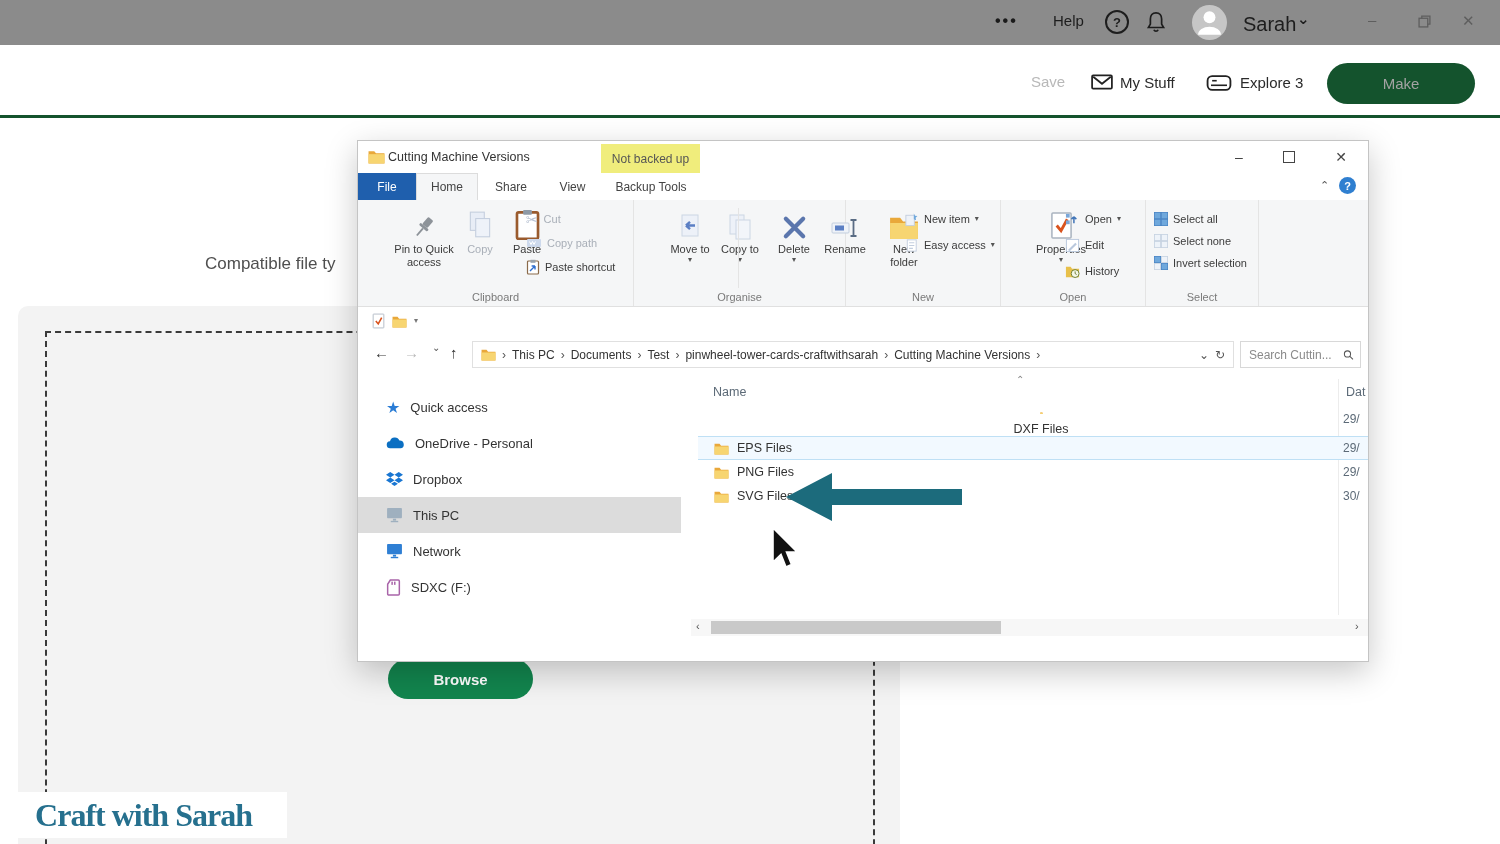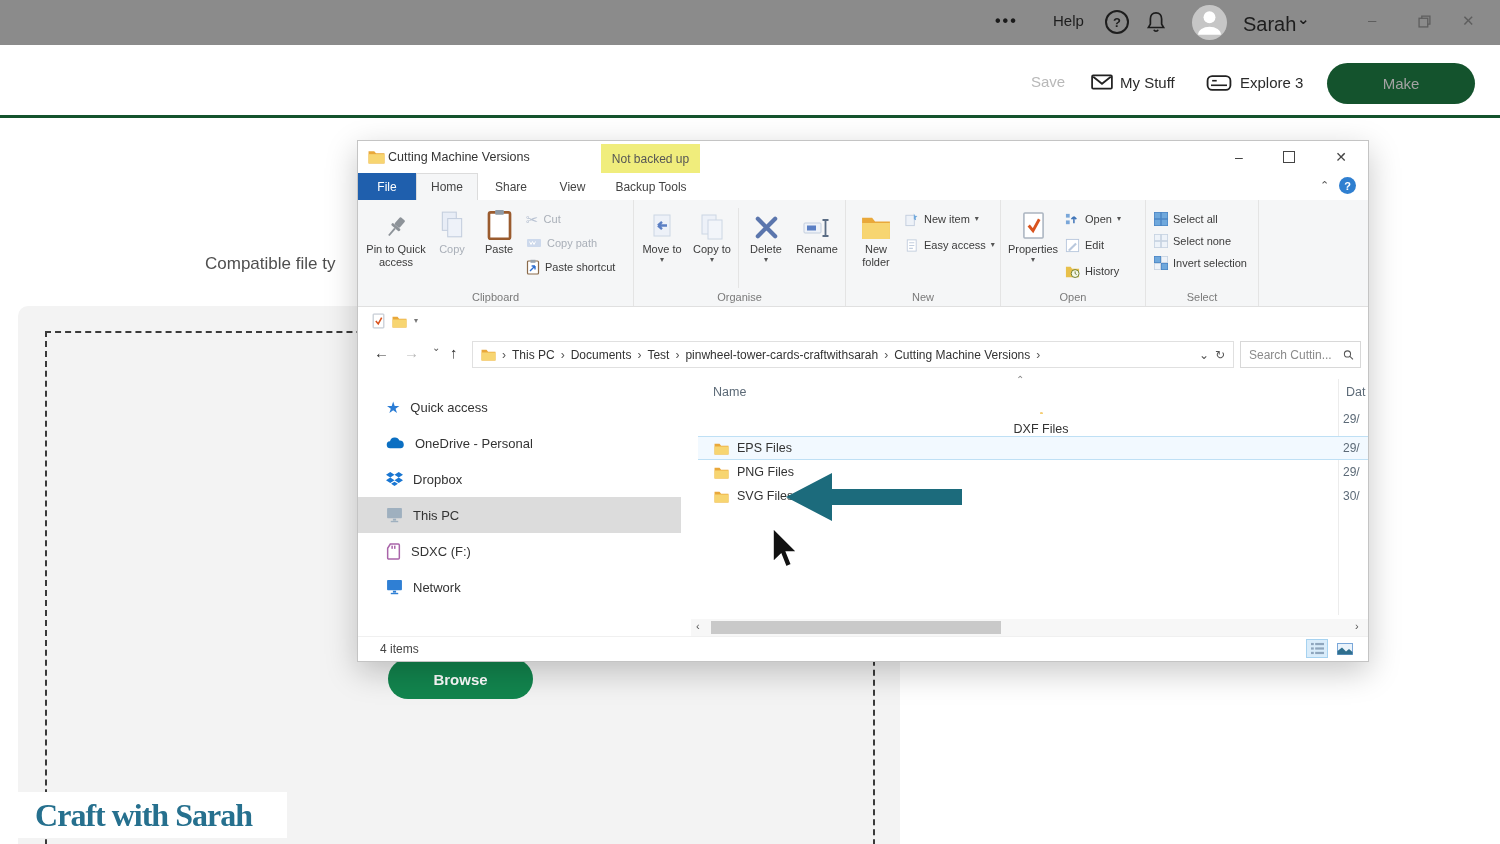--- a/index.html
+++ b/index.html
@@ -45,21 +45,21 @@
   .tabs{left:0;top:32px;width:100%;height:27px;border-bottom:6px solid #a16207;}
   .tab{position:absolute;top:0;height:27px;display:flex;align-items:center;justify-content:center;font-size:12px;color:#444;}
   .tab-file{left:0;width:58px;background:#1f5fad;color:#fff;}
   .tab-home{left:58px;width:62px;background:#f5f6f7;border:1px solid #dcdcdc;border-bottom:none;box-sizing:border-box;}
   .helpq{left:981px;top:4px;width:17px;height:17px;border-radius:50%;background:#2f7fd0;color:#fff;
          display:flex;align-items:center;justify-content:center;font-size:11px;font-weight:bold;}
   .ribbon{left:0;top:59px;width:100%;height:106px;background:#f5f6f7;border-bottom:1px solid #e0e0e0;}
   .rgroup{position:absolute;top:0;height:106px;border-right:1px solid #e4e4e4;box-sizing:border-box;}
   .glabel{position:absolute;bottom:3px;left:0;width:100%;text-align:center;font-size:11px;color:#7a7a7a;}
   .rb-big{position:absolute;top:6px;display:flex;flex-direction:column;align-items:center;font-size:11px;color:#3b3b3b;
-          line-height:1.15;text-align:center;cursor:pointer;}
+          line-height:1.15;text-align:center;cursor:pointer;margin-left:28px;}
   .rb-big .ric{height:34px;display:flex;align-items:flex-end;margin-bottom:3px;}
   .rb-sm{display:flex;align-items:center;gap:5px;height:22px;font-size:11px;color:#3b3b3b;cursor:pointer;white-space:nowrap;}
   .stack{position:absolute;top:8px;display:flex;flex-direction:column;}
   .dis{color:#a9afb8;}
   .caret{font-size:8px;color:#555;line-height:1;}
   .cutg{font-size:15px;color:#b9c3d3;line-height:1;}
   .qat{left:0;top:165px;width:100%;height:30px;display:flex;align-items:center;gap:7px;padding-left:14px;box-sizing:border-box;}
   .addr{left:0;top:195px;width:100%;height:37px;}
   .navg{font-size:15px;color:#333;}
   .navdis{color:#b8b8b8;}
@@ -537,30 +537,30 @@
             </svg>
           <span>Dropbox</span>
         </div>
         <div class="snav-item snav-sel">
           <svg class="sic" style="color:#9fb0bf;" width="17" height="16">
               <use href="#sym-monitor"></use>
             </svg>
           <span>This PC</span>
         </div>
         <div class="snav-item">
+          <svg class="sic" style="color:#2f7fd4;" width="17" height="16">
+              <use href="#sym-monitor"></use>
+            </svg>
+          <span>Network</span>
+        </div>
+        <div class="snav-item">
           <svg class="sic" width="15" height="17">
               <use href="#sym-sd"></use>
             </svg>
           <span>SDXC (F:)</span>
-        </div>
-        <div class="snav-item">
-          <svg class="sic" style="color:#2f7fd4;" width="17" height="16">
-              <use href="#sym-monitor"></use>
-            </svg>
-          <span>Network</span>
         </div>
       </div>
 
       <span class="ab" style="left:658px;top:1px;font-size:10px;color:#888;">⌃</span>
       <span class="ab colhdr" style="left:355px;top:12px;">Name</span>
       <div class="ab" style="left:980px;top:6px;width:1px;height:236px;background:#ececec;"></div>
       <span class="ab colhdr" style="left:988px;top:12px;">Dat</span>
 
       <div class="frow" style="top:39px;flex-direction:column;">
         <svg width="15" height="13">
@@ -592,33 +592,20 @@
       </div>
     </div>
 
     <div class="ab hscroll">
       <div class="htrack"></div>
       <span class="harrow" style="left:338px;">‹</span>
       <div class="hthumb"></div>
       <span class="harrow" style="left:997px;">›</span>
     </div>
 
-    <div class="ab statusbar">
-      <span class="ab" style="left:22px;top:5px;">4 items</span>
-      <span class="viewbtn view-sel" style="left:948px;">
-        <svg width="15" height="13">
-            <use href="#sym-details-view"></use>
-          </svg>
-      </span>
-      <span class="viewbtn" style="left:976px;">
-        <svg width="16" height="12">
-            <use href="#sym-thumb-view"></use>
-          </svg>
-      </span>
-    </div>
   </div>
 
   <svg class="ab overlay" style="left:786px;top:471px;" width="176" height="52">
     <polygon points="0,26 46,2 46,18 176,18 176,34 46,34 46,50" fill="#1c6b7c"></polygon>
   </svg>
 
   <svg class="ab overlay" style="left:770px;top:526px;" width="30" height="44">
     <path d="M3 2 L3 36 L11 28.5 L16 41 L21.5 38.5 L16.5 26 L27 26 Z" fill="#121212" stroke="#ffffff" stroke-width="1.6"></path>
   </svg>
 

